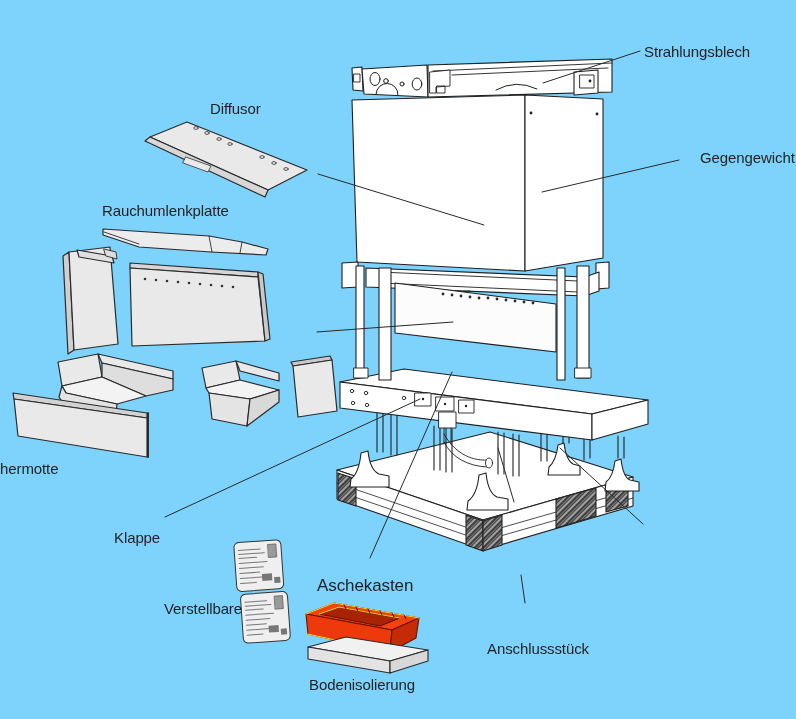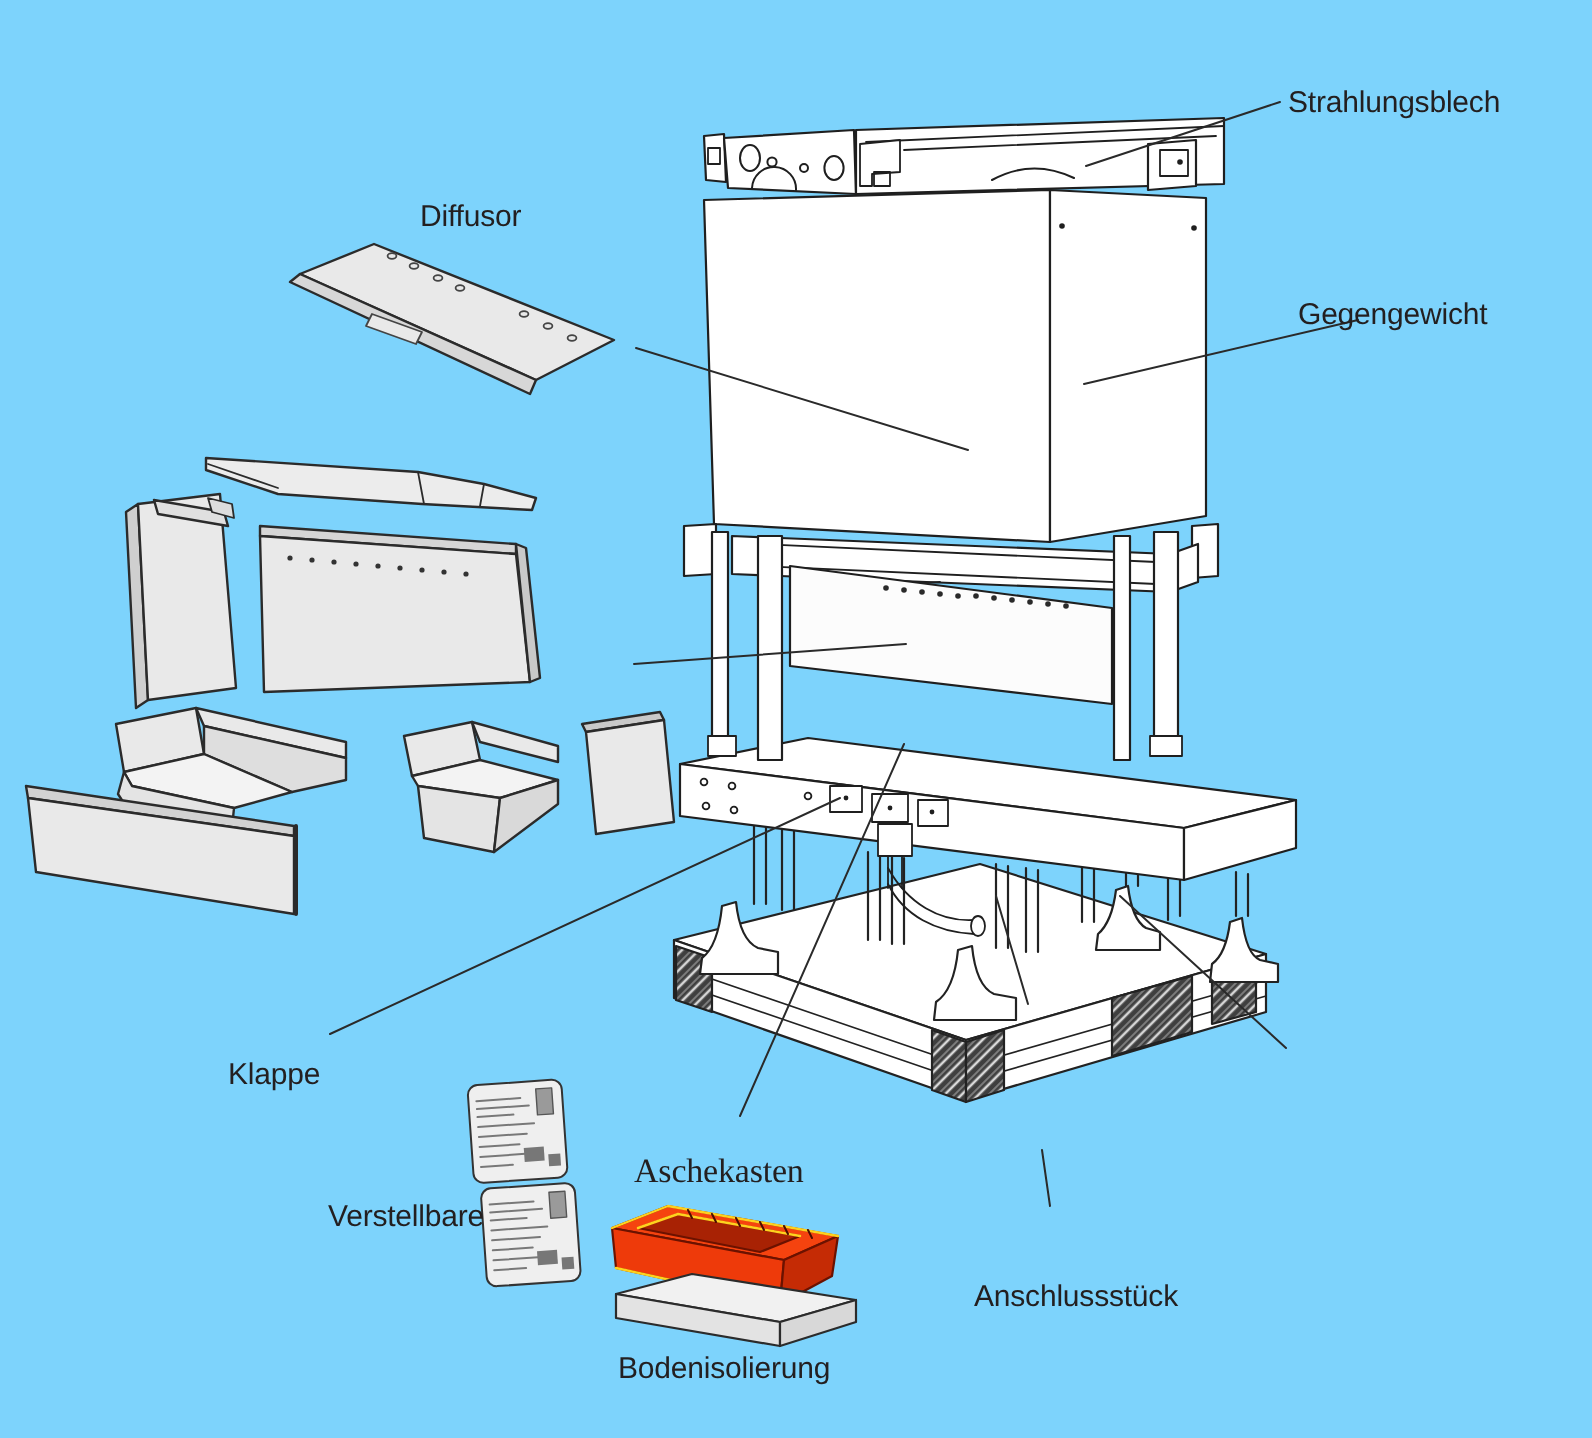--- a/index.html
+++ b/index.html
@@ -1,21 +1,21 @@
 <!DOCTYPE html>
 <html><head>
 <meta charset="utf-8">
 <style>
   html,body{margin:0;padding:0;background:#fff;}
   #stage{position:relative;width:796px;height:719px;background:#7dd3fc;overflow:hidden;
          font-family:"Liberation Sans", sans-serif;}
   #art{position:absolute;left:0;top:0;}
   .label{position:absolute;font-size:15px;line-height:20px;color:#231f20;white-space:nowrap;
          letter-spacing:-0.1px;}
-  .label.serif{font-family:Liberation Serif, serif;font-size:17px;}
+  .label.serif{font-family:Liberation Sans, sans-serif;font-size:17px;}
   .label .l2{display:block;margin-top:2px;}
 </style>
 </head>
 <body>
 
 <div id="stage">
 
 <svg id="art" width="796" height="719" viewBox="0 0 796 719" fill="none" stroke-linejoin="round" stroke-linecap="round">
   <defs>
     <pattern id="hatch" width="6" height="6" patternUnits="userSpaceOnUse" patternTransform="rotate(45)">
@@ -271,20 +271,21 @@
     <line x1="165" y1="517" x2="420" y2="399"></line>
     <line x1="370" y1="558" x2="452" y2="372"></line>
     <line x1="498" y1="448" x2="514" y2="502"></line>
     <line x1="521" y1="575" x2="525" y2="603"></line>
     <line x1="560" y1="448" x2="643" y2="524"></line>
   </g>
 </svg>
 
   <div class="label" style="left:644px;top:42px">Strahlungsblech</div>
   <div class="label" style="left:210px;top:99px">Diffusor</div>
-  <div class="label" style="left:649px;top:148px">Gegengewicht</div>
-  <div class="label" style="left:0px;top:457px"></div>
+  <div class="label" style="left:700px;top:148px">Gegengewicht</div>
+  <div class="label" style="left:102px;top:201px">Rauchumlenkplatte</div>
+  <div class="label" style="left:0px;top:457px"><span class="l2">hermotte</span></div>
   <div class="label" style="left:114px;top:528px">Klappe</div>
   <div class="label" style="left:164px;top:599px">Verstellbare</div>
   <div class="label serif" style="left:317px;top:576px">Aschekasten</div>
   <div class="label" style="left:309px;top:675px">Bodenisolierung</div>
   <div class="label" style="left:487px;top:639px">Anschlussstück</div>
 </div>
 
 </body></html>

